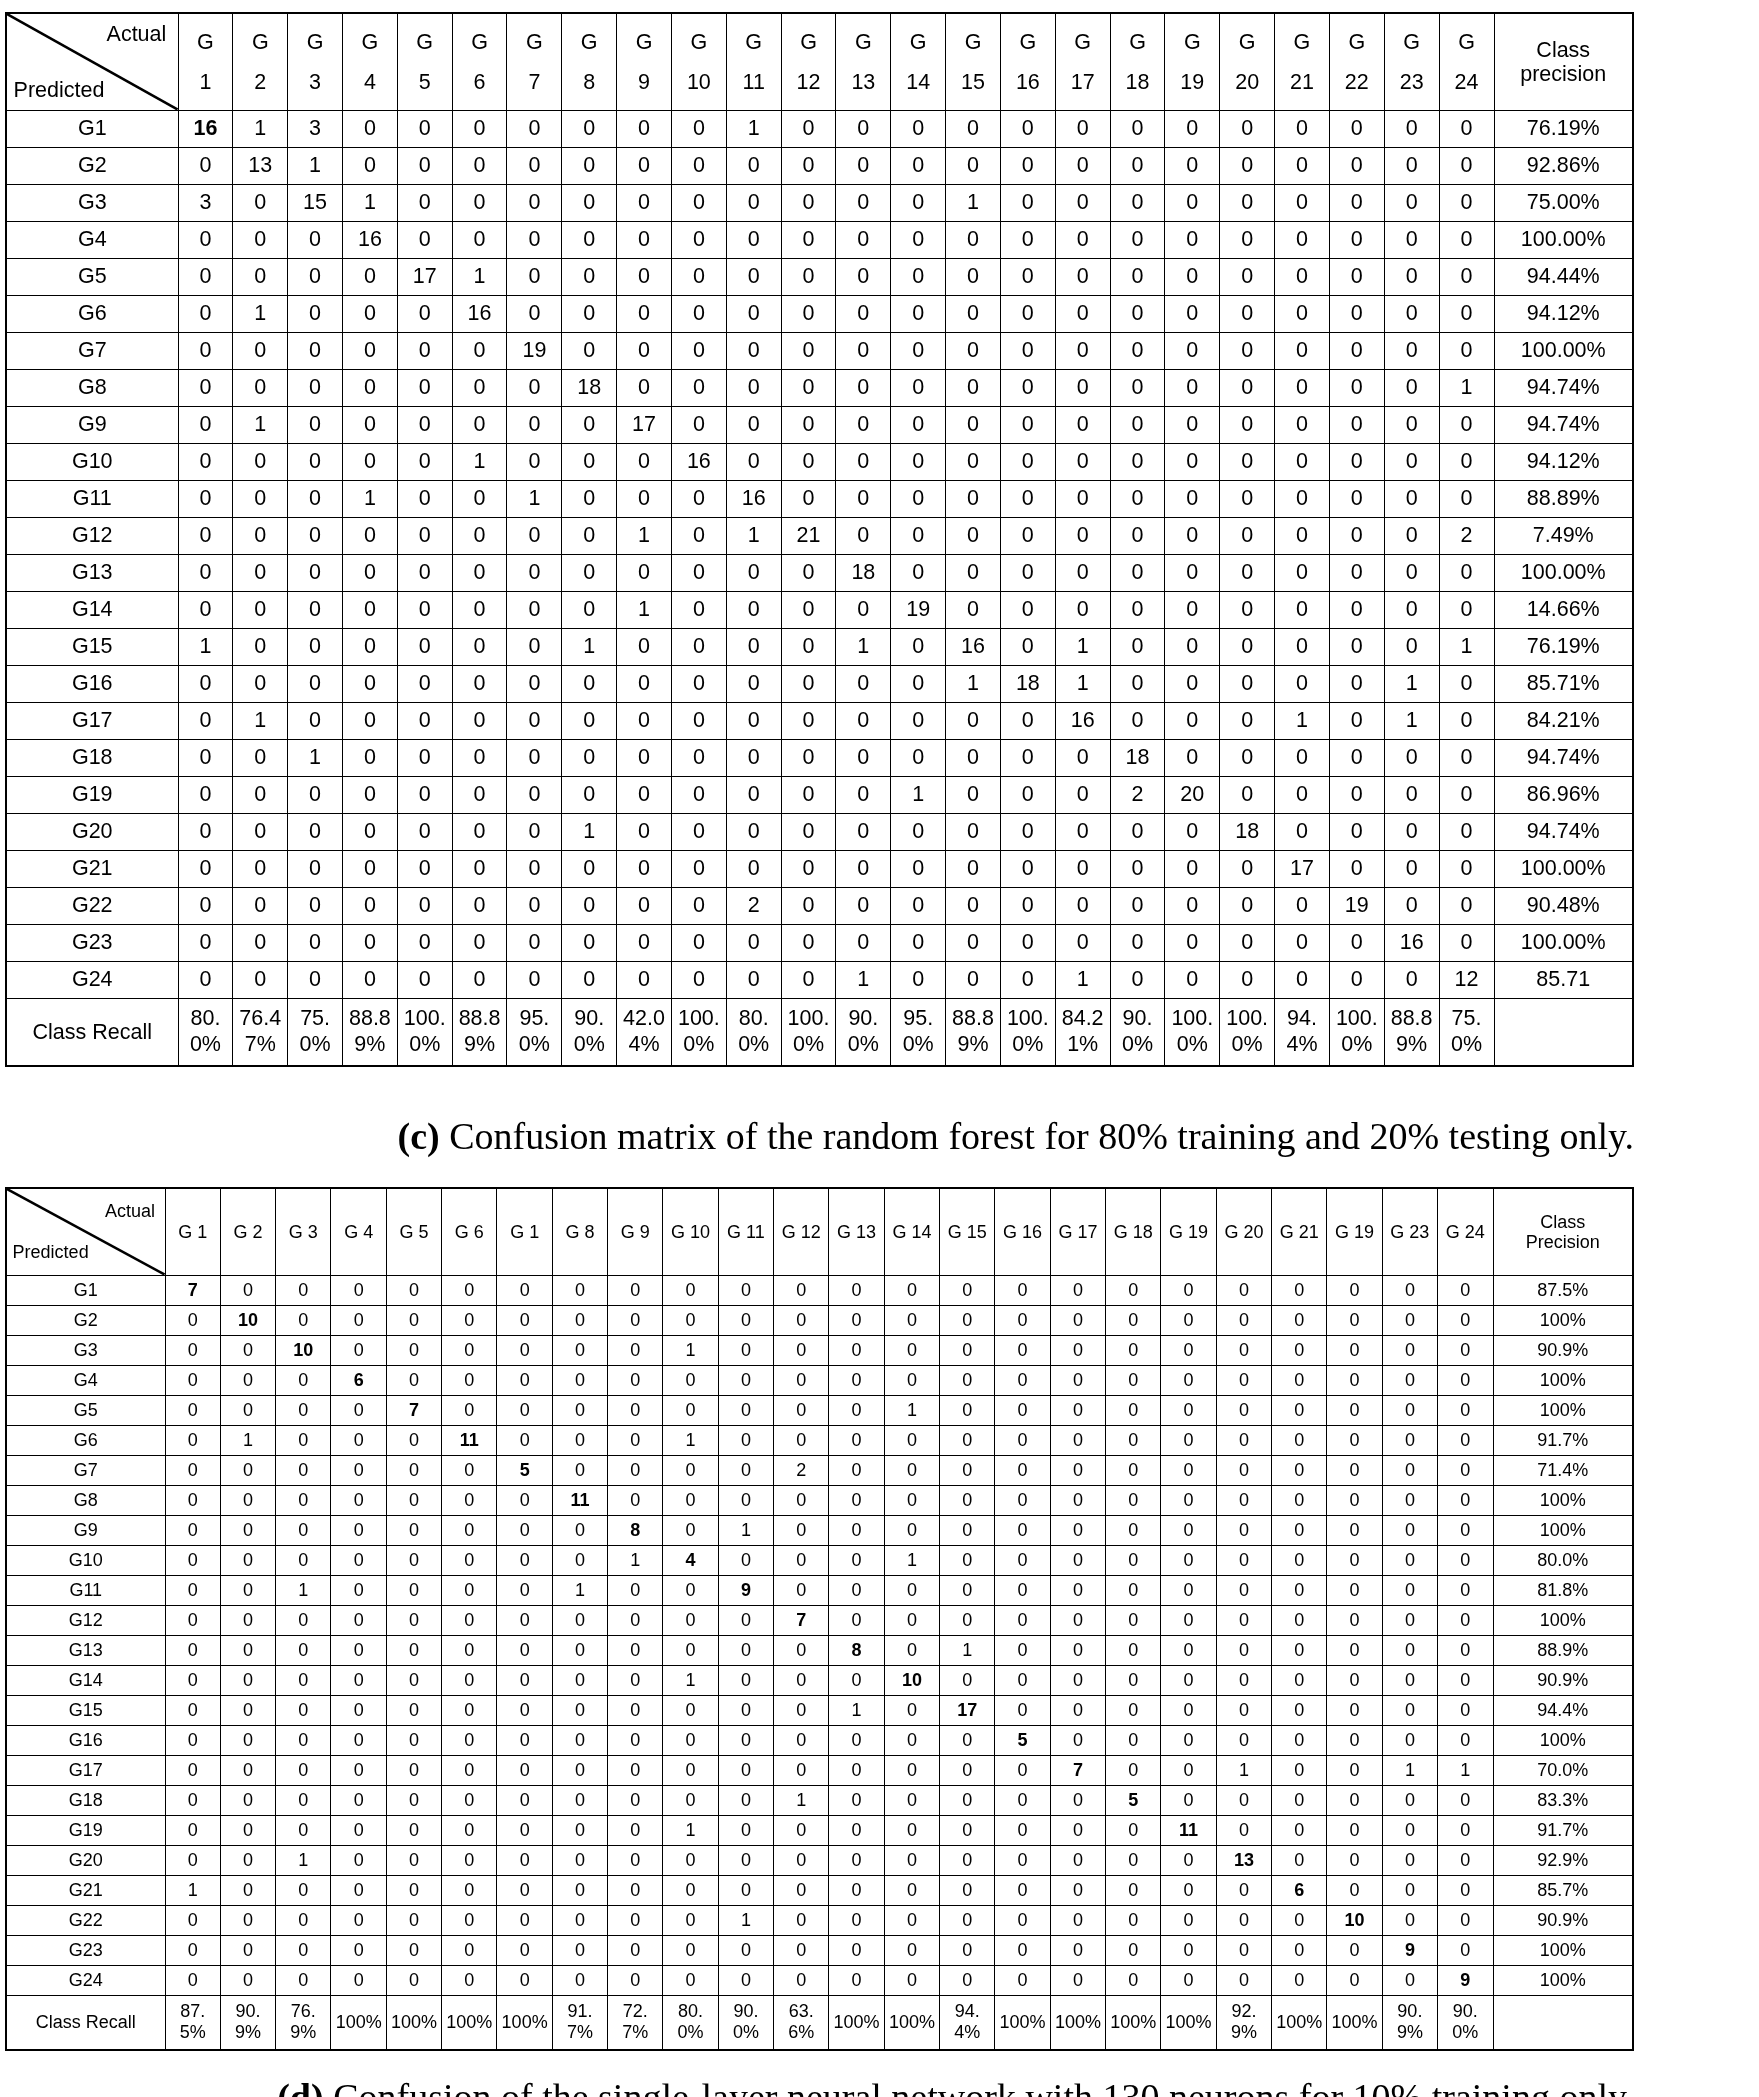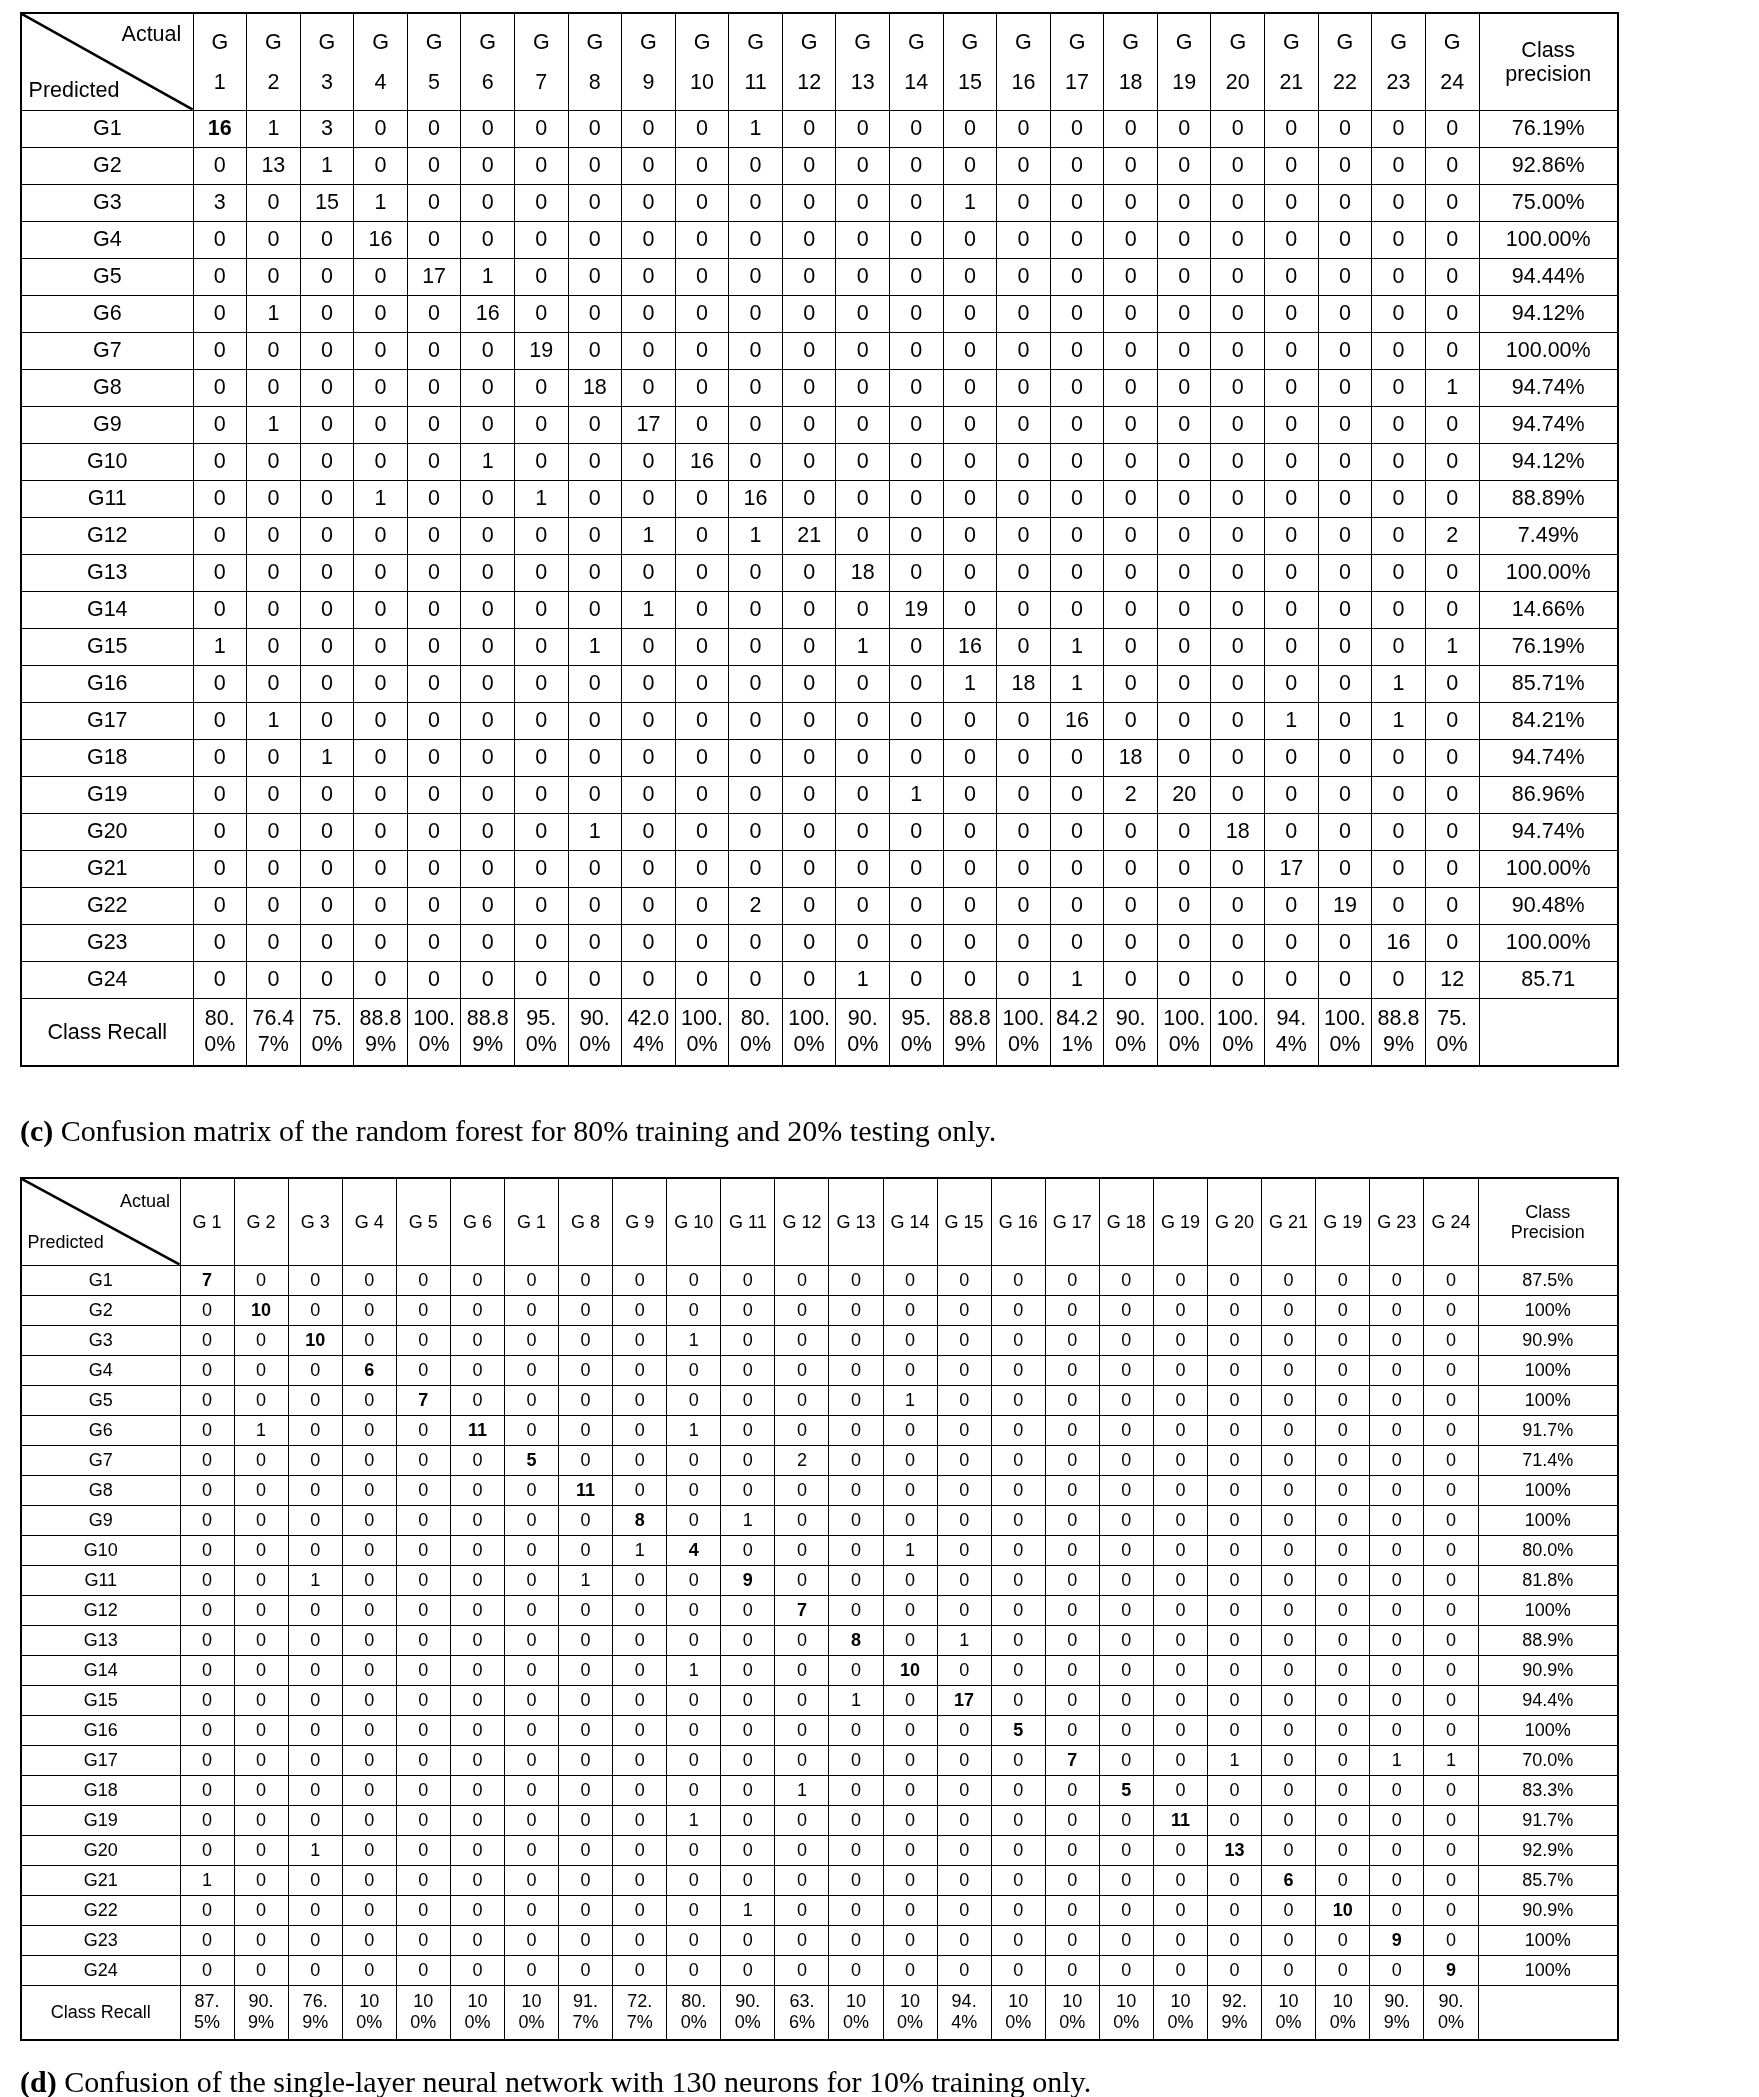--- a/index.html
+++ b/index.html
@@ -2,21 +2,21 @@
 <html style="font-size:7.5px"><head>
 <meta charset="utf-8">
 <style>
   * { margin:0; padding:0; box-sizing:border-box; }
   html, body { background:#ffffff; }
   body {
     width:1759px;
     color:#000;
     font-family:"Liberation Sans","DejaVu Sans",sans-serif;
   }
-  .page { width:1639px; height:2097px; background:#fff; padding:12px 20px 0; overflow:hidden; }
+  .page { width:1639px; height:2097px; background:#fff; padding:12px 5px 0; overflow:hidden; }
 
   table.matrix {
     width:100%;
     border-collapse:collapse;
     table-layout:fixed;
     border:2.8px solid #000;
   }
   .matrix th, .matrix td {
     border:1.4px solid #000;
     text-align:center;
@@ -45,22 +45,22 @@
   .corner .c-bot { position:absolute; bottom:7.5px; left:6.6px; }
   .t2 .corner .c-top { top:12px; right:9.4px; }
   .t2 .corner .c-bot { bottom:12px; left:5.6px; }
 
   .h2l { display:flex; flex-direction:column; justify-content:space-around; align-items:center; height:80px; }
   .t1 th.prec-h, .t2 th.prec-h { padding:0 7.5px; }
   tr.recall-row td { word-break:break-all; padding:0 3.7px; line-height:1.18; }
 
   .caption {
     font-family:"Liberation Serif","DejaVu Serif",serif;
-    font-size:30px;
-    text-align:left;
+    font-size:38px;
+    text-align:right;
     color:#000;
   }
   .caption .marker { font-weight:bold; }
   .cap-c { margin:47px 0 29px; }
   .cap-d { margin:24px 0 0; }
 </style>
 </head>
 <body>
 
 <div class="page">

